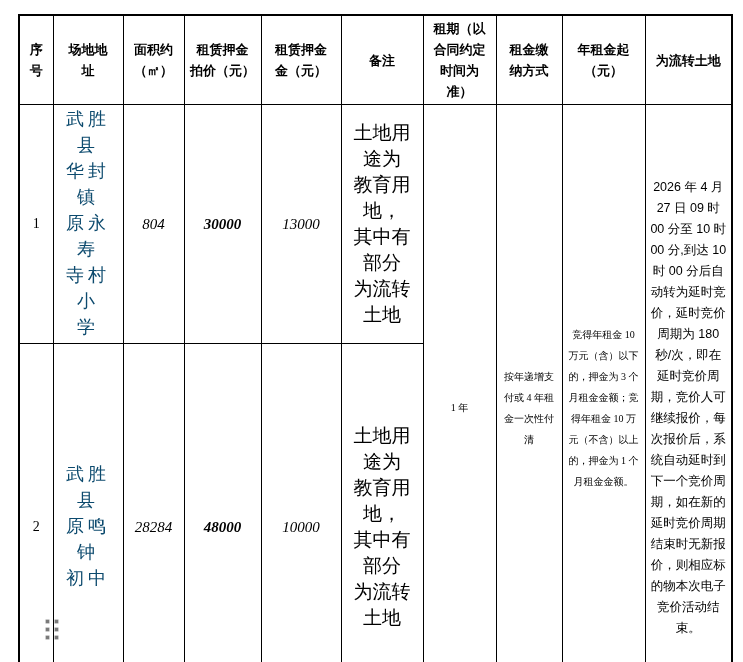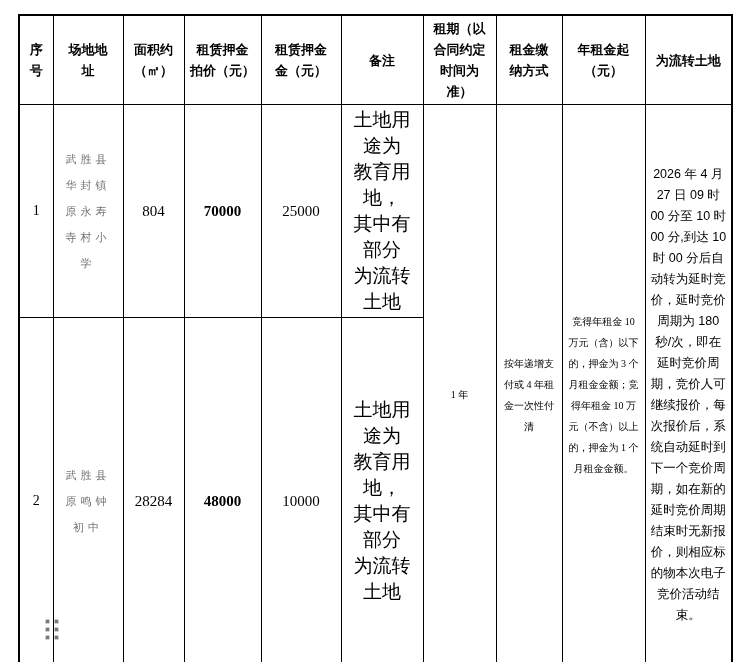--- a/index.html
+++ b/index.html
@@ -37,30 +37,31 @@
   }
   tr.hdr-row   { height: 84px; }
   tr.row-1     { height: 152px; }
   tr.row-2     { height: 368px; }
 
   .cell-index {
     font-family: "Liberation Serif", serif;
     font-size: 14px;
   }
   .cell-address {
-    font-family: Liberation Serif, serif;
-    font-size: 11px;
+    font-family: Liberation Mono, monospace;
+    font-size: 18px;
     line-height: 26px;
     letter-spacing: 4px;
     white-space: pre-line;
-    color: #737373;
+    color: #0c4a6e;
   }
   .cell-num {
     font-family: "Liberation Serif", serif;
     font-size: 15px;
+    font-style: italic;
   }
   .cell-num.bold { font-weight: bold; }
   .cell-remark {
     font-family: "Liberation Serif", serif;
     font-size: 19px;
     line-height: 26px;
     white-space: pre-line;
   }
   .cell-merged {
     font-family: "Liberation Serif", serif;
@@ -132,22 +133,22 @@
     <th>为流转土地</th>
   </tr>
   <tr class="row-1">
     <td class="cell-index">1</td>
     <td class="cell-address">武胜县
 华封镇
 原永寿
 寺村小
 学</td>
     <td class="cell-num">804</td>
-    <td class="cell-num bold">70000</td>
-    <td class="cell-num">25000</td>
+    <td class="cell-num bold">30000</td>
+    <td class="cell-num">13000</td>
     <td class="cell-remark">土地用途为
 教育用地，
 其中有部分
 为流转土地</td>
     <td class="cell-merged" rowspan="2">1 年</td>
     <td class="cell-merged" rowspan="2">按年递增支付或 4 年租金一次性付清</td>
     <td class="cell-merged" rowspan="2">竞得年租金 10 万元（含）以下的，押金为 3 个月租金金额；竞得年租金 10 万元（不含）以上的，押金为 1 个月租金金额。</td>
     <td class="cell-bidtime" rowspan="2">2026 年 4 月 27 日 09 时 00 分至 10 时 00 分,到达 10 时 00 分后自动转为延时竞价，延时竞价周期为 180 秒/次，即在延时竞价周期，竞价人可继续报价，每次报价后，系统自动延时到下一个竞价周期，如在新的延时竞价周期结束时无新报价，则相应标的物本次电子竞价活动结束。</td>
   </tr>
   <tr class="row-2">

